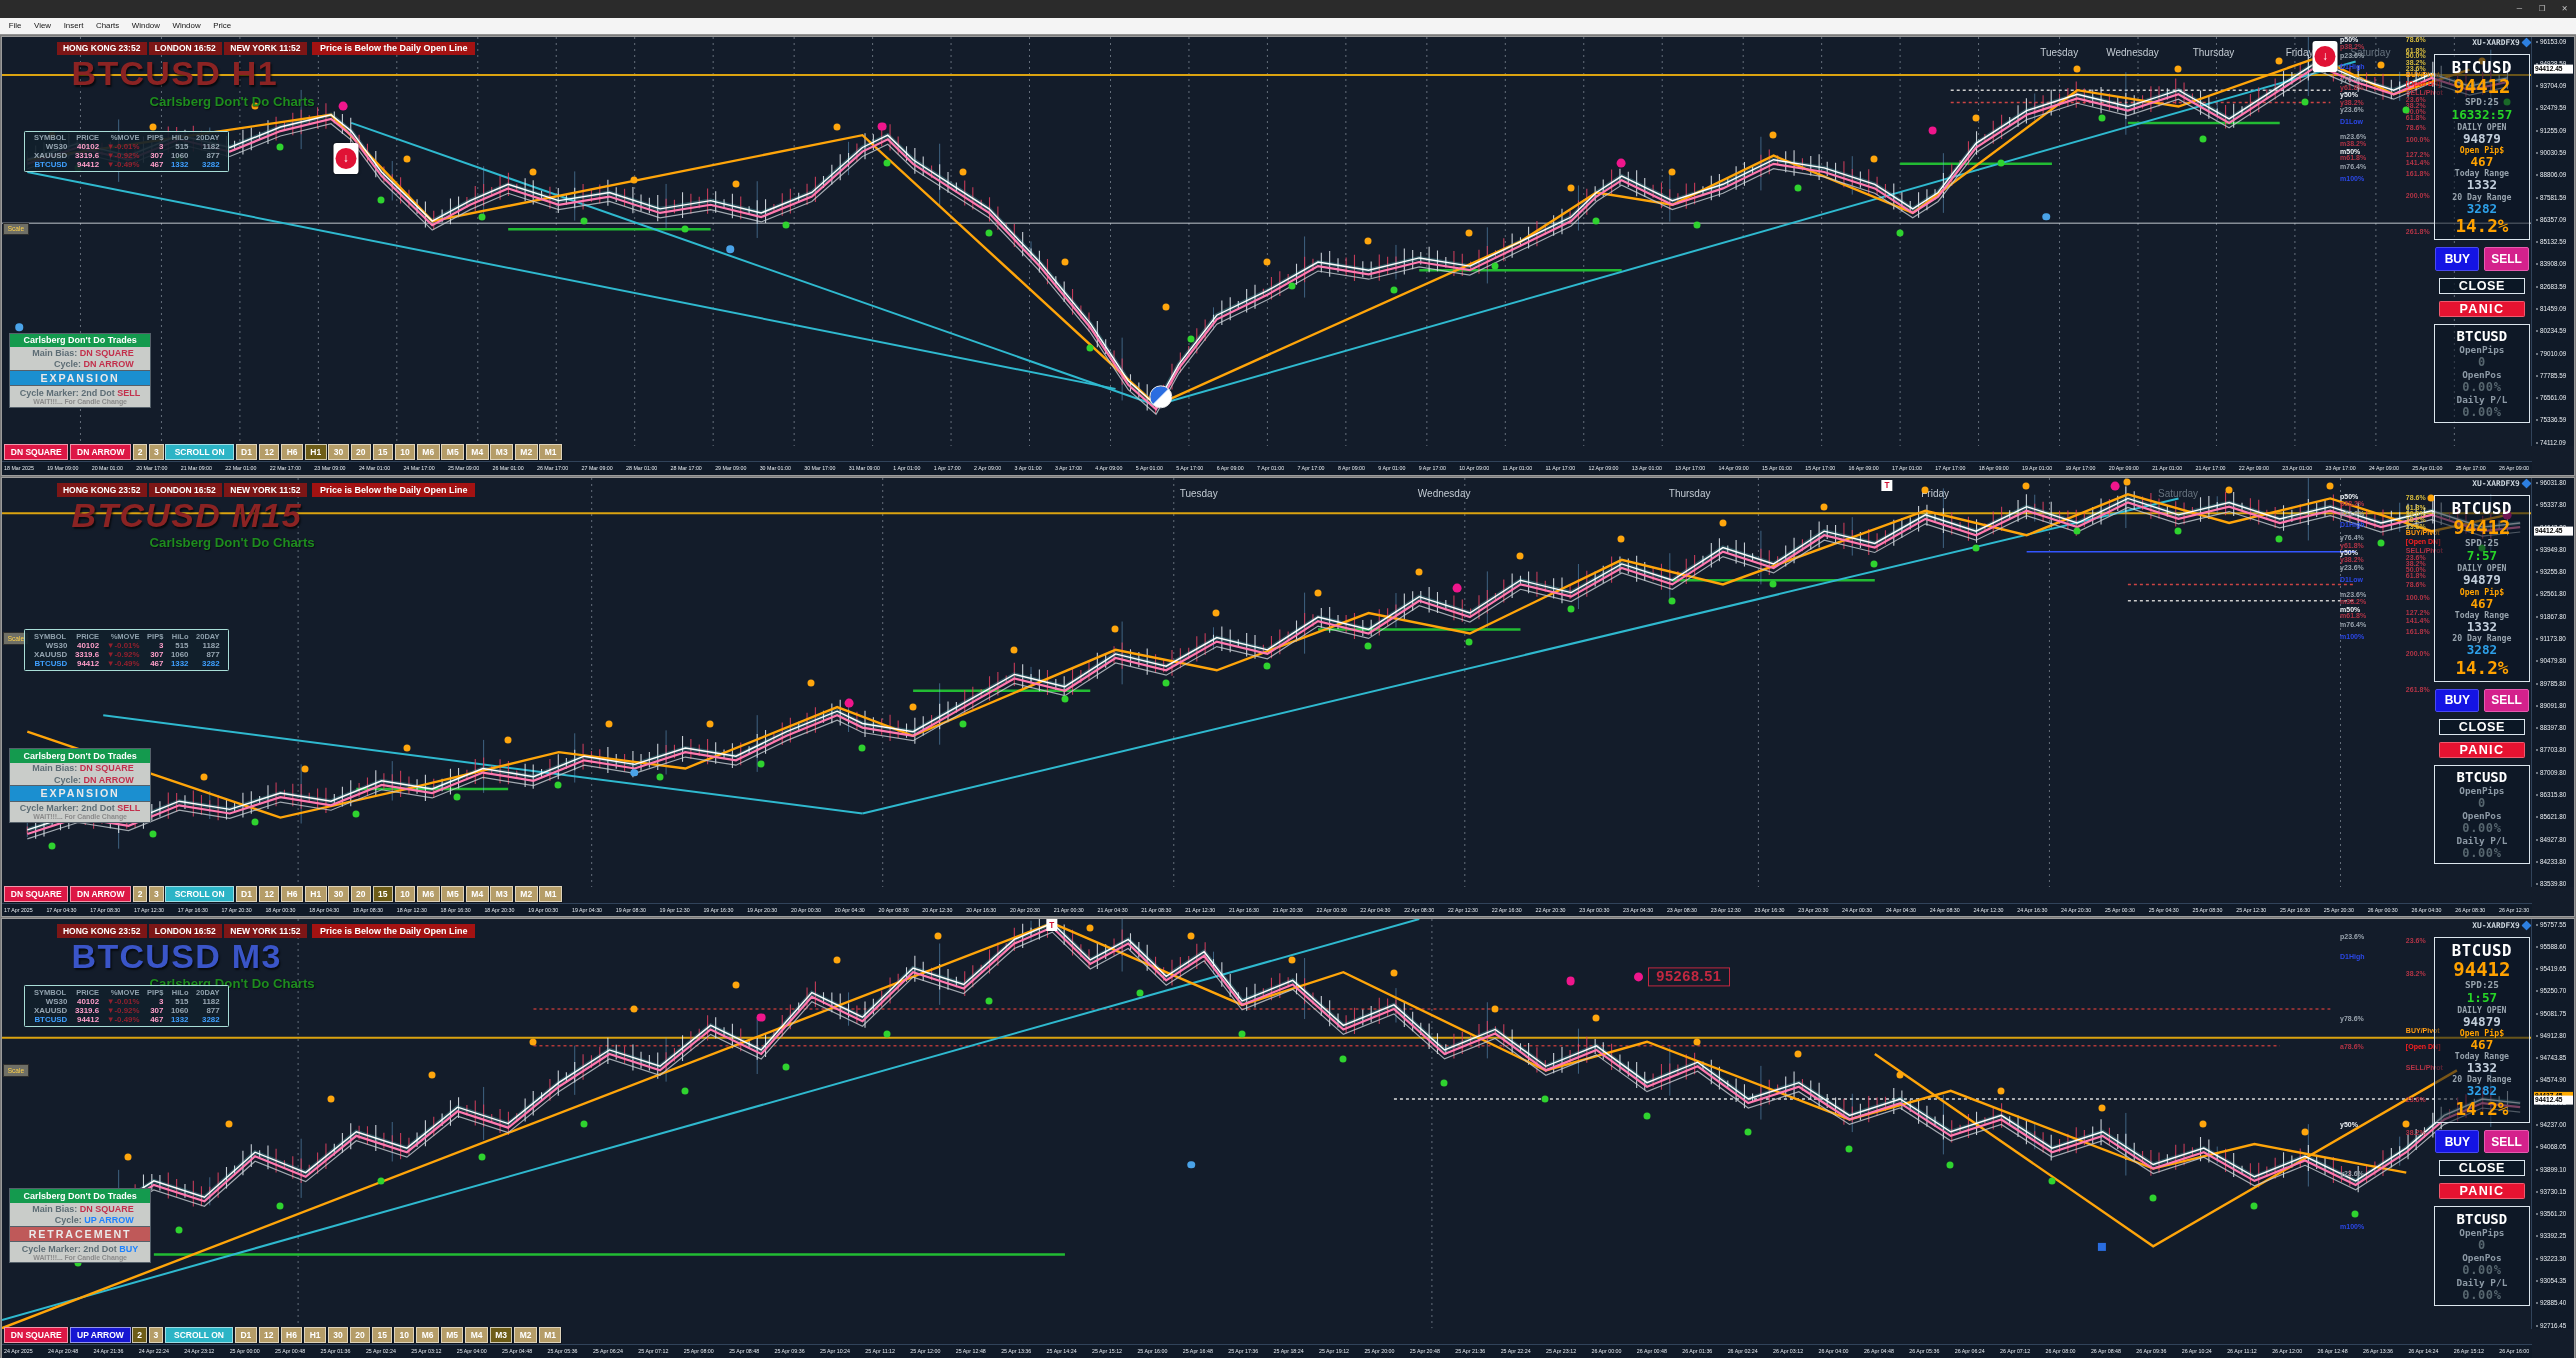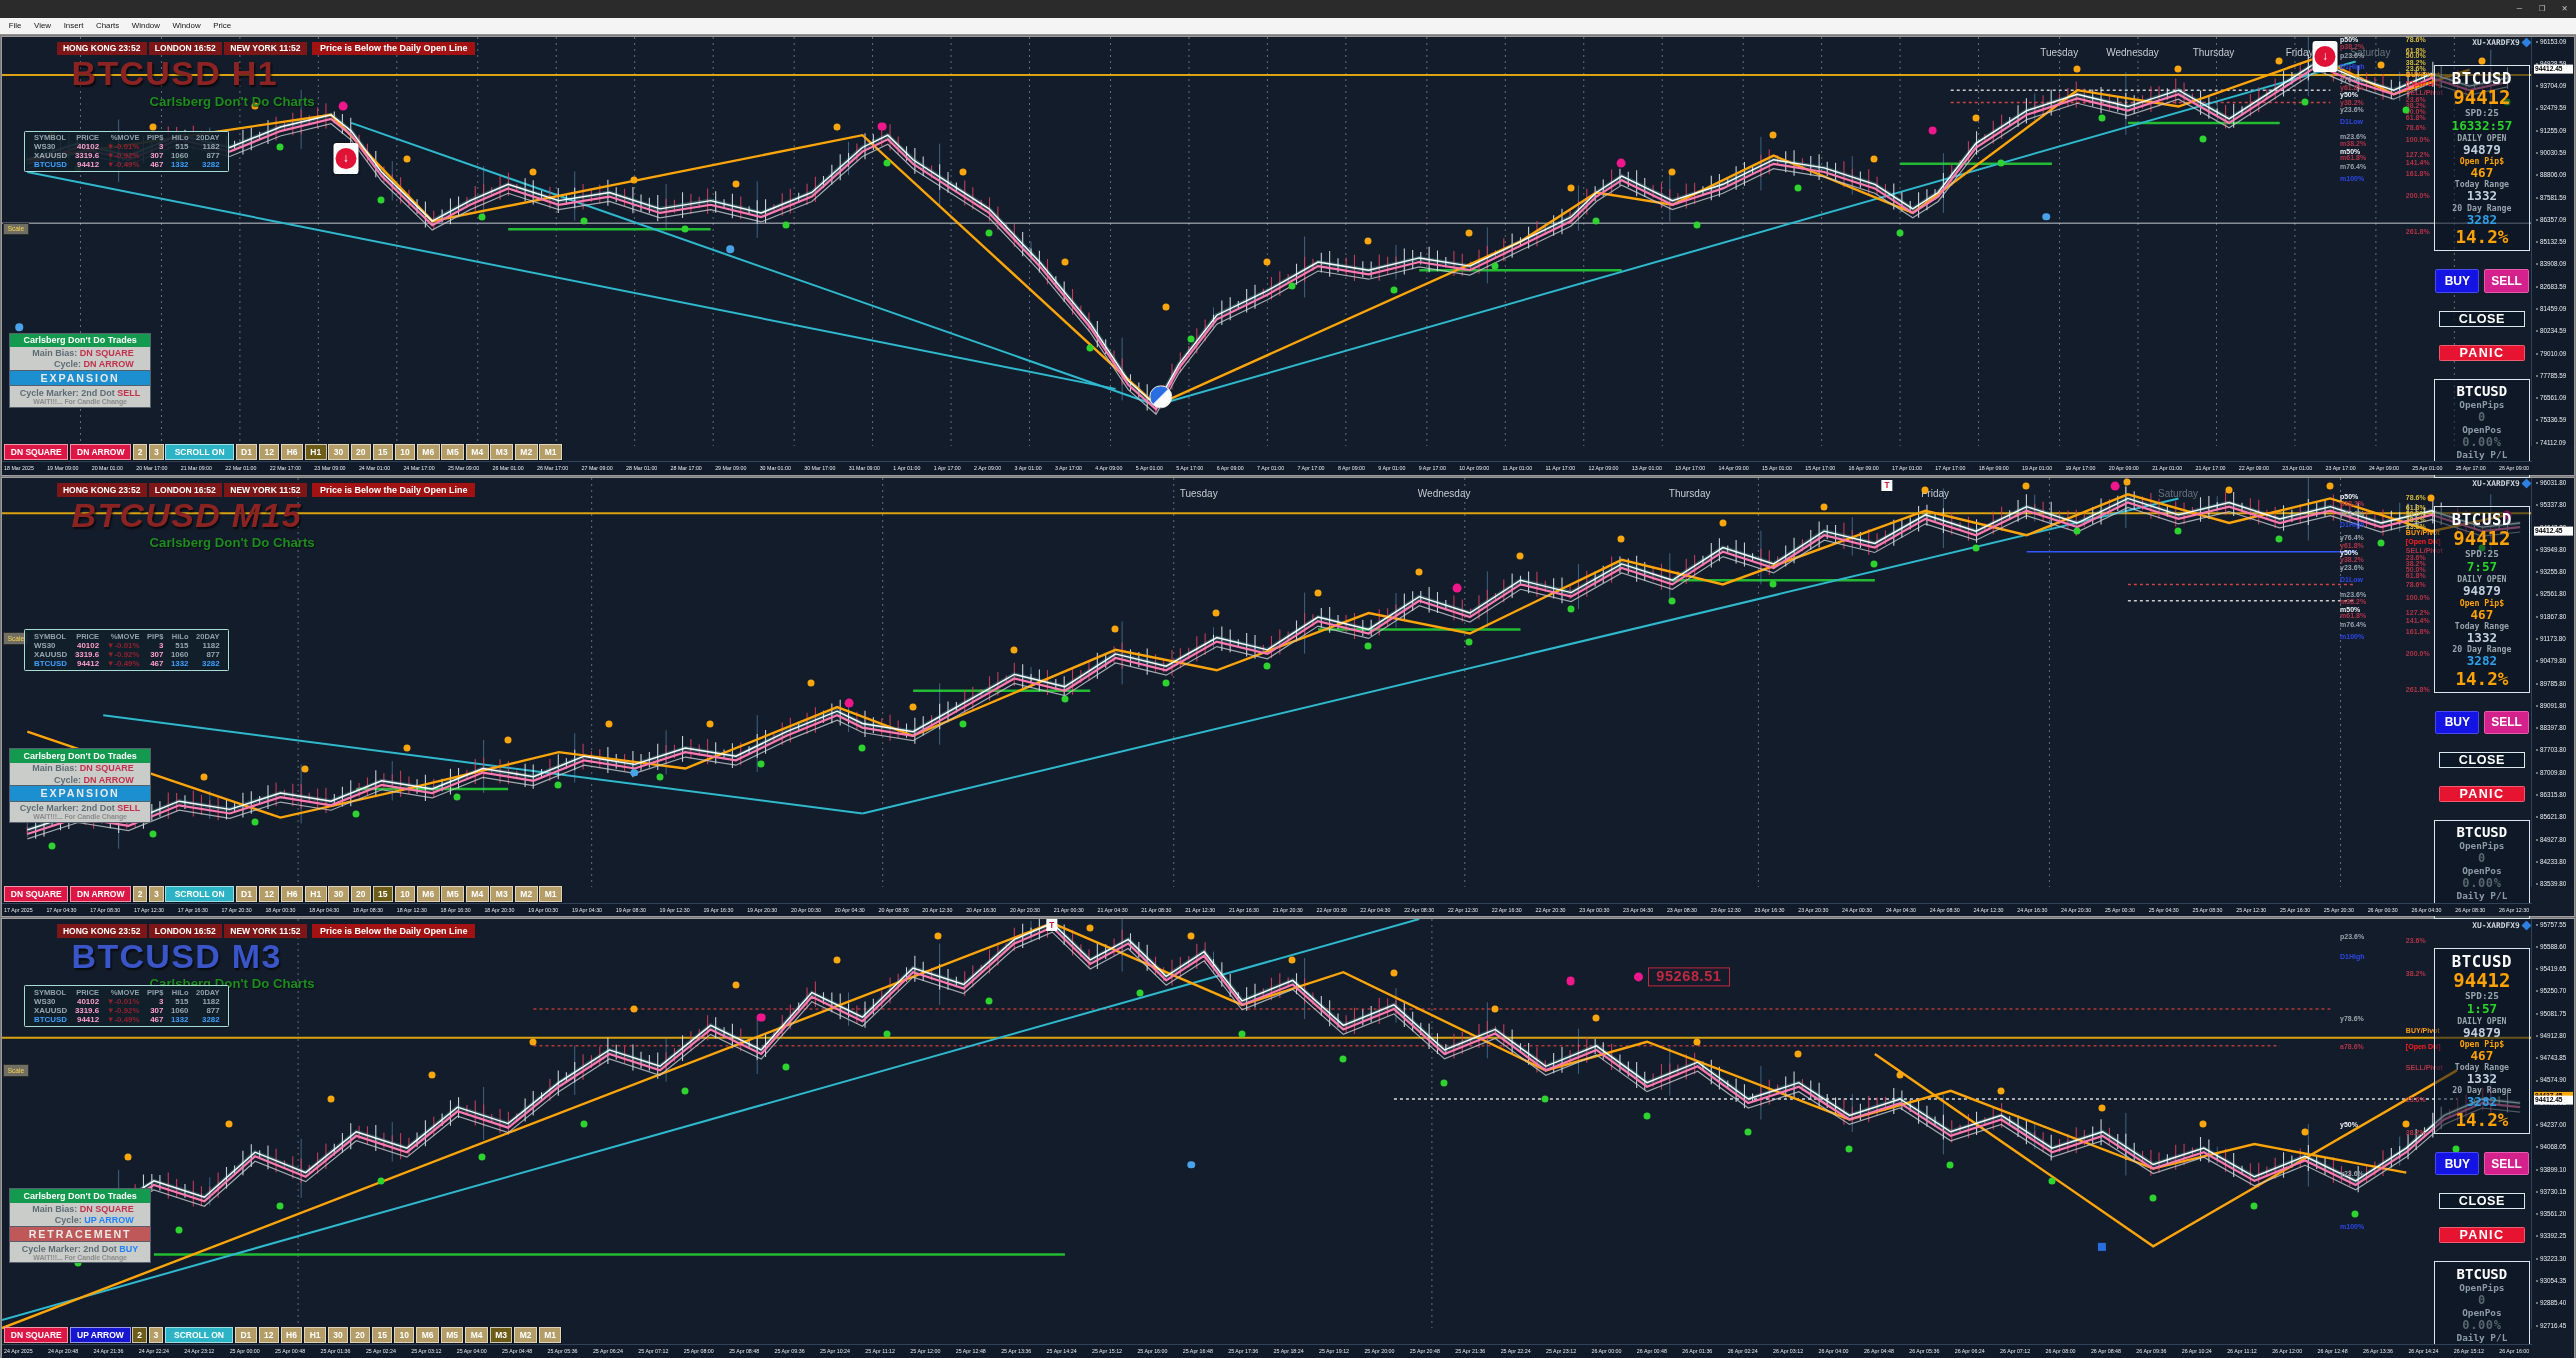--- a/index.html
+++ b/index.html
@@ -37,33 +37,33 @@
   .alert{background:#a31212;color:#fff;font-weight:bold;font-size:9px;padding:1.9px 7.5px;margin-left:3.8px;white-space:nowrap}
   .big-title{position:absolute;left:70px;top:17.6px;font-size:34px;font-weight:800;letter-spacing:1.3px;text-shadow:1.3px 1.9px 1.9px rgba(0,0,0,.65);white-space:nowrap}
   .subtitle{position:absolute;left:148px;top:57px;font-size:13.2px;font-weight:bold;color:#1e8c1e;text-shadow:0.6px 1.3px 1.3px rgba(0,0,0,.6);white-space:nowrap}
   .scale-btn{position:absolute;left:1.3px;width:24px;height:10.7px;background:#6f6f66;border:0.6px solid #2d2d2d;color:#ffd24a;font-size:6.6px;display:flex;align-items:center;justify-content:center}
   
   .watchlist{position:absolute;left:22.6px;border:1.9px solid #a9ded8;background:rgba(17,32,43,.92);padding:1.9px 5px;border-radius:1.3px}
   .watchlist table{border-collapse:collapse;font-size:7.9px;font-weight:bold}
   .watchlist th{color:#8fa0ac;text-align:right;padding:0 3.8px;font-size:7.5px}
   .watchlist th:first-child{text-align:left}
   .watchlist td{text-align:right;padding:0 3.8px;white-space:nowrap}
-  .watchlist td:first-child{text-align:left}
+  .watchlist td:first-child{text-align:right}
   .c-gray{color:#97a6b2}.c-blue{color:#3fa0ff}.c-pink{color:#ff9fca}.c-dred{color:#93202e}
   
   .bias{position:absolute;left:7.5px;width:140px;text-align:center;font-weight:bold;border:0.6px solid #55606a}
   .bias-h{background:#149a4e;color:#fff;font-size:9px;padding:1.9px 0}
   .bias-row{background:#c9ccc9;color:#5d6d75;font-size:9px;text-align:right;padding:0.6px 16.4px 0.6px 0}
   .bias-val{font-weight:800}
   .v-dn{color:#c2304c}.v-up{color:#1e82ff}
   .bias-mode{color:#e9e9e9;font-size:10.7px;letter-spacing:1.9px;padding:1.3px 0;border-top:0.6px solid #55606a;border-bottom:0.6px solid #55606a}
   .bias-marker{background:#c9ccc9;color:#5d6d75;font-size:9px;padding:1.3px 0 0}
   .bias-wait{background:#c9ccc9;color:#8b8b8b;font-size:7px;padding:0 0 1.9px;letter-spacing:-0.1px}
   
-  .rpanel{position:absolute;top:1.3px;right:2.5px;bottom:3.8px;width:96px;display:flex;flex-direction:column;gap:18px}
+  .rpanel{position:absolute;top:1.3px;right:2.5px;bottom:3.8px;width:96px;display:flex;flex-direction:column;gap:7px}
   .acct{display:flex;justify-content:flex-end;align-items:center;gap:3.1px;color:#cdd6de;font-weight:bold;font-size:7.9px;font-family:"DejaVu Sans Mono",monospace}
   .cap{width:7px;height:7px;background:#2d7fe0;transform:rotate(45deg);border-radius:0.6px}
   .infobox{border:1.3px solid #dce6ee;background:rgba(10,20,34,.55);text-align:center;padding:3.1px 1.3px;font-family:"DejaVu Sans Mono",monospace}
   .ib-sym{font-size:15.7px;color:#fff;font-weight:800;letter-spacing:0.6px}
   .ib-price{font-size:19px;color:#ffa200;font-weight:800;line-height:19px}
   .ib-spd{font-size:9.4px;color:#97a3ad;font-weight:bold}
   .ib-timer{font-size:12.6px;color:#27d427;font-weight:800}
   .ib-lbl{font-size:8.2px;color:#97a3ad;font-weight:bold}
   .ib-val{font-size:12.6px;color:#c2cedb;font-weight:800;line-height:13.2px}
   .orange{color:#ffa200 !important}.blue{color:#2da0e8 !important}

